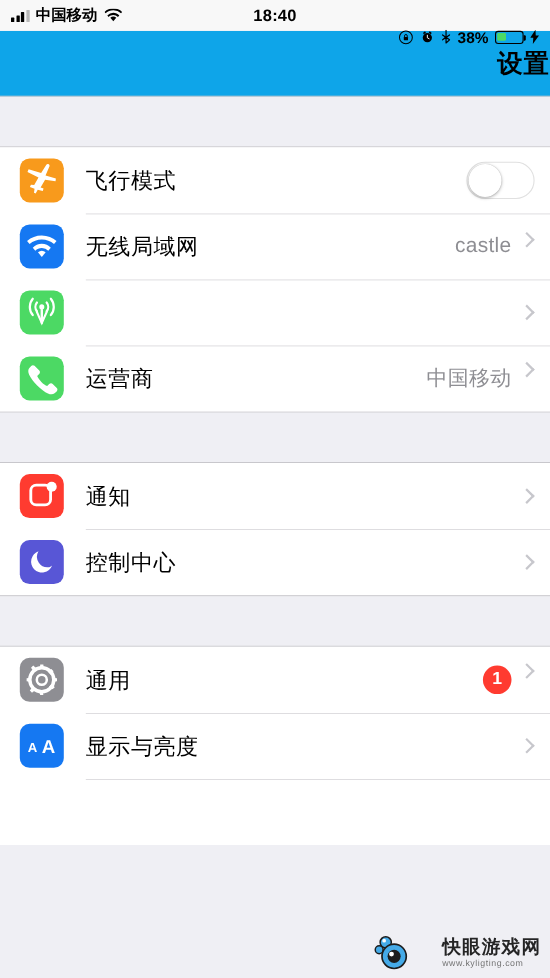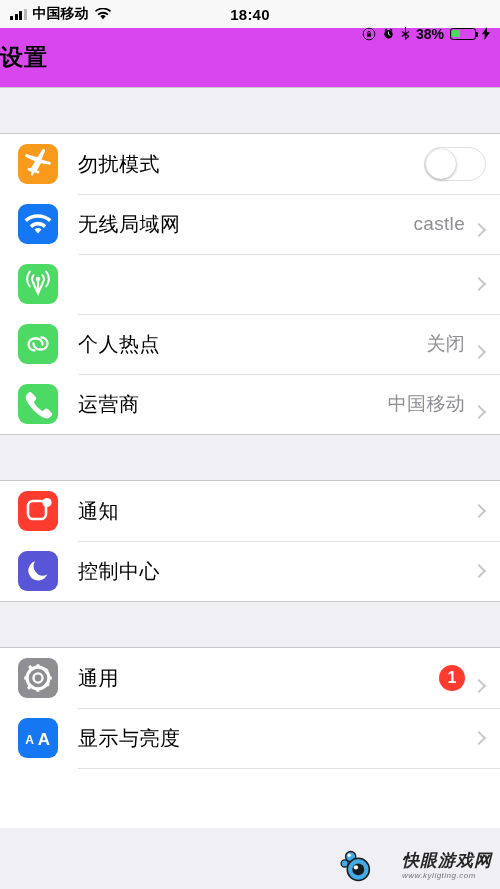--- a/index.html
+++ b/index.html
@@ -42,22 +42,22 @@
     border-radius:3px; padding:1.3px; position:relative;
   }
   .battery::after{
     content:""; position:absolute; right:-3.4px; top:3px;
     width:2px; height:5px; background:#000; border-radius:0 1px 1px 0;
   }
   .battery span{ display:block; height:100%; background:#4CD964; border-radius:1px; }
 
   
   .navbar{
-    height:60px; background:#d946ef;
-    display:flex; align-items:center; justify-content:flex-start;
+    height:60px; background:#0ea5e9;
+    display:flex; align-items:center; justify-content:flex-end;
     border-bottom:1px solid #C8C7CC;
   }
   .navbar h1{ font-size:23px; font-weight:bold; color:#000; letter-spacing:1px; }
 
   
   .scroll{ height:801px; overflow:hidden; background:#EFEFF4; }
   .gap{ height:45px; }
   .group{ background:#fff; border-top:1px solid #C8C7CC; border-bottom:1px solid #C8C7CC; }
   .group.last{ border-bottom:none; }
 
@@ -73,21 +73,21 @@
   .icon{
     width:40px; height:40px; border-radius:9px;
     flex:0 0 40px; position:relative;
     display:flex; align-items:center; justify-content:center;
     overflow:hidden;
   }
   .label{
     margin-left:20px; font-size:20px; color:#000;
     letter-spacing:.5px; white-space:nowrap;
   }
-  .right{ margin-left:auto; display:flex; align-items:flex-end; gap:9px; }
+  .right{ margin-left:auto; display:flex; align-items:flex-start; gap:9px; }
   .detail{ font-size:19px; color:#8E8E93; letter-spacing:.3px; }
   .chev{
     width:10px; height:10px;
     border-right:2.2px solid #C7C7CC; border-top:2.2px solid #C7C7CC;
     transform:rotate(45deg); margin-right:2px;
   }
   .badge{
     min-width:26px; height:26px; padding:0 7px; border-radius:13px;
     background:#FF3B30; color:#fff; font-size:16px; font-weight:bold;
     display:flex; align-items:center; justify-content:center;
@@ -103,21 +103,21 @@
     background:#fff; box-shadow:0 1px 3px rgba(0,0,0,.30), 0 0 1px rgba(0,0,0,.25);
   }
 
   
   .ic-svg{ width:100%; height:100%; display:block; }
 
   
   .watermark{
     position:absolute; right:8px; bottom:6px;
     display:flex; align-items:center; gap:22px;
-    opacity:.95; pointer-events:none;font-style:italic;
+    opacity:.95; pointer-events:none;
   }
   .wm-text{ display:flex; flex-direction:column; line-height:1; }
   .wm-main{ font-size:17px; font-weight:bold; color:#1A1A1A; letter-spacing:1px; }
   .wm-sub{ font-size:8px; color:#6E6E6E; letter-spacing:.5px; margin-top:3px; }
 </style>
 </head>
 <body>
 
 <div class="statusbar">
   <div class="sb-left">
@@ -182,21 +182,21 @@
   <div class="gap"></div>
 
   <div class="group">
 
     <div class="row">
       <span class="icon" style="background:#F89A1C">
         <svg viewBox="0 0 40 40" class="ic-svg">
             <path d="M32.5 20.8 23 19.3l-4.1 7.1 2.7.9-.7 2.3-4.6-1-1.9 3.2-1.5-.5.5-3.6-4.2-1.7.9-2.1 3 .2 3.9-6.8L7 12.4l1-2.5 11.4 3.3 4.6-7.3c.5-.9 1.5-1.1 2.3-.6.8.5 1 1.5.5 2.4l-3.4 7.9 9.4 2.7Z" fill="#fff"></path>
           </svg>
       </span>
-      <span class="label">勿扰模式</span>
+      <span class="label">飞行模式</span>
       <span class="right">
         <span class="toggle">
             <span class="knob"></span>
           </span>
       </span>
     </div>
 
     <div class="row">
       <span class="icon" style="background:#1578F2">
         <svg viewBox="0 0 40 40" class="ic-svg">
@@ -222,33 +222,20 @@
           <path d="M15.6 11a6.4 6.4 0 0 0 0 8M24.4 11a6.4 6.4 0 0 1 0 8" stroke="#fff" stroke-width="2" fill="none" stroke-linecap="round"></path>
           <path d="M11.8 7.6a11.5 11.5 0 0 0 0 14.8M28.2 7.6a11.5 11.5 0 0 1 0 14.8" stroke="#fff" stroke-width="2" fill="none" stroke-linecap="round"></path>
         </svg>
       </span>
       <span class="right">
         <span class="detail"></span>
         <span class="chev"></span>
       </span>
     </div>
 
-    <div class="row">
-      <span class="icon" style="background:#4CD964">
-        <svg viewBox="0 0 40 40" class="ic-svg">
-          <path d="M23.5 13.5c3.3 0 6 2.7 6 6s-2.7 6-6 6h-2c-3.3 0-6-2.7-6-6" stroke="#fff" stroke-width="2.3" fill="none" stroke-linecap="round"></path>
-          <path d="M16.5 26.5c-3.3 0-6-2.7-6-6s2.7-6 6-6h2c3.3 0 6 2.7 6 6" stroke="#fff" stroke-width="2.3" fill="none" stroke-linecap="round"></path>
-        </svg>
-      </span>
-      <span class="label">个人热点</span>
-      <span class="right">
-        <span class="detail">关闭</span>
-        <span class="chev"></span>
-      </span>
-    </div>
 
     <div class="row">
       <span class="icon" style="background:#4CD964">
         <svg viewBox="0 0 40 40" class="ic-svg">
             <path d="M13.4 8.6c-.9-.9-2.2-.8-3 .1l-1.7 1.9c-1.3 1.5-1.3 3.7-.2 6 1.4 3 4 6.5 7.3 9.8 3.3 3.3 6.8 5.9 9.8 7.3 2.3 1.1 4.5 1.1 6-.2l1.9-1.7c.9-.8 1-2.1.1-3l-3.7-3.7c-.9-.9-2.3-.8-3.2.1l-1.8 1.8c-1.6-.6-3.5-2-5.3-3.8-1.8-1.8-3.2-3.7-3.8-5.3l1.8-1.8c.9-.9 1-2.3.1-3.2Z" fill="#fff"></path>
           </svg>
       </span>
       <span class="label">运营商</span>
       <span class="right">
         <span class="detail">中国移动</span>

